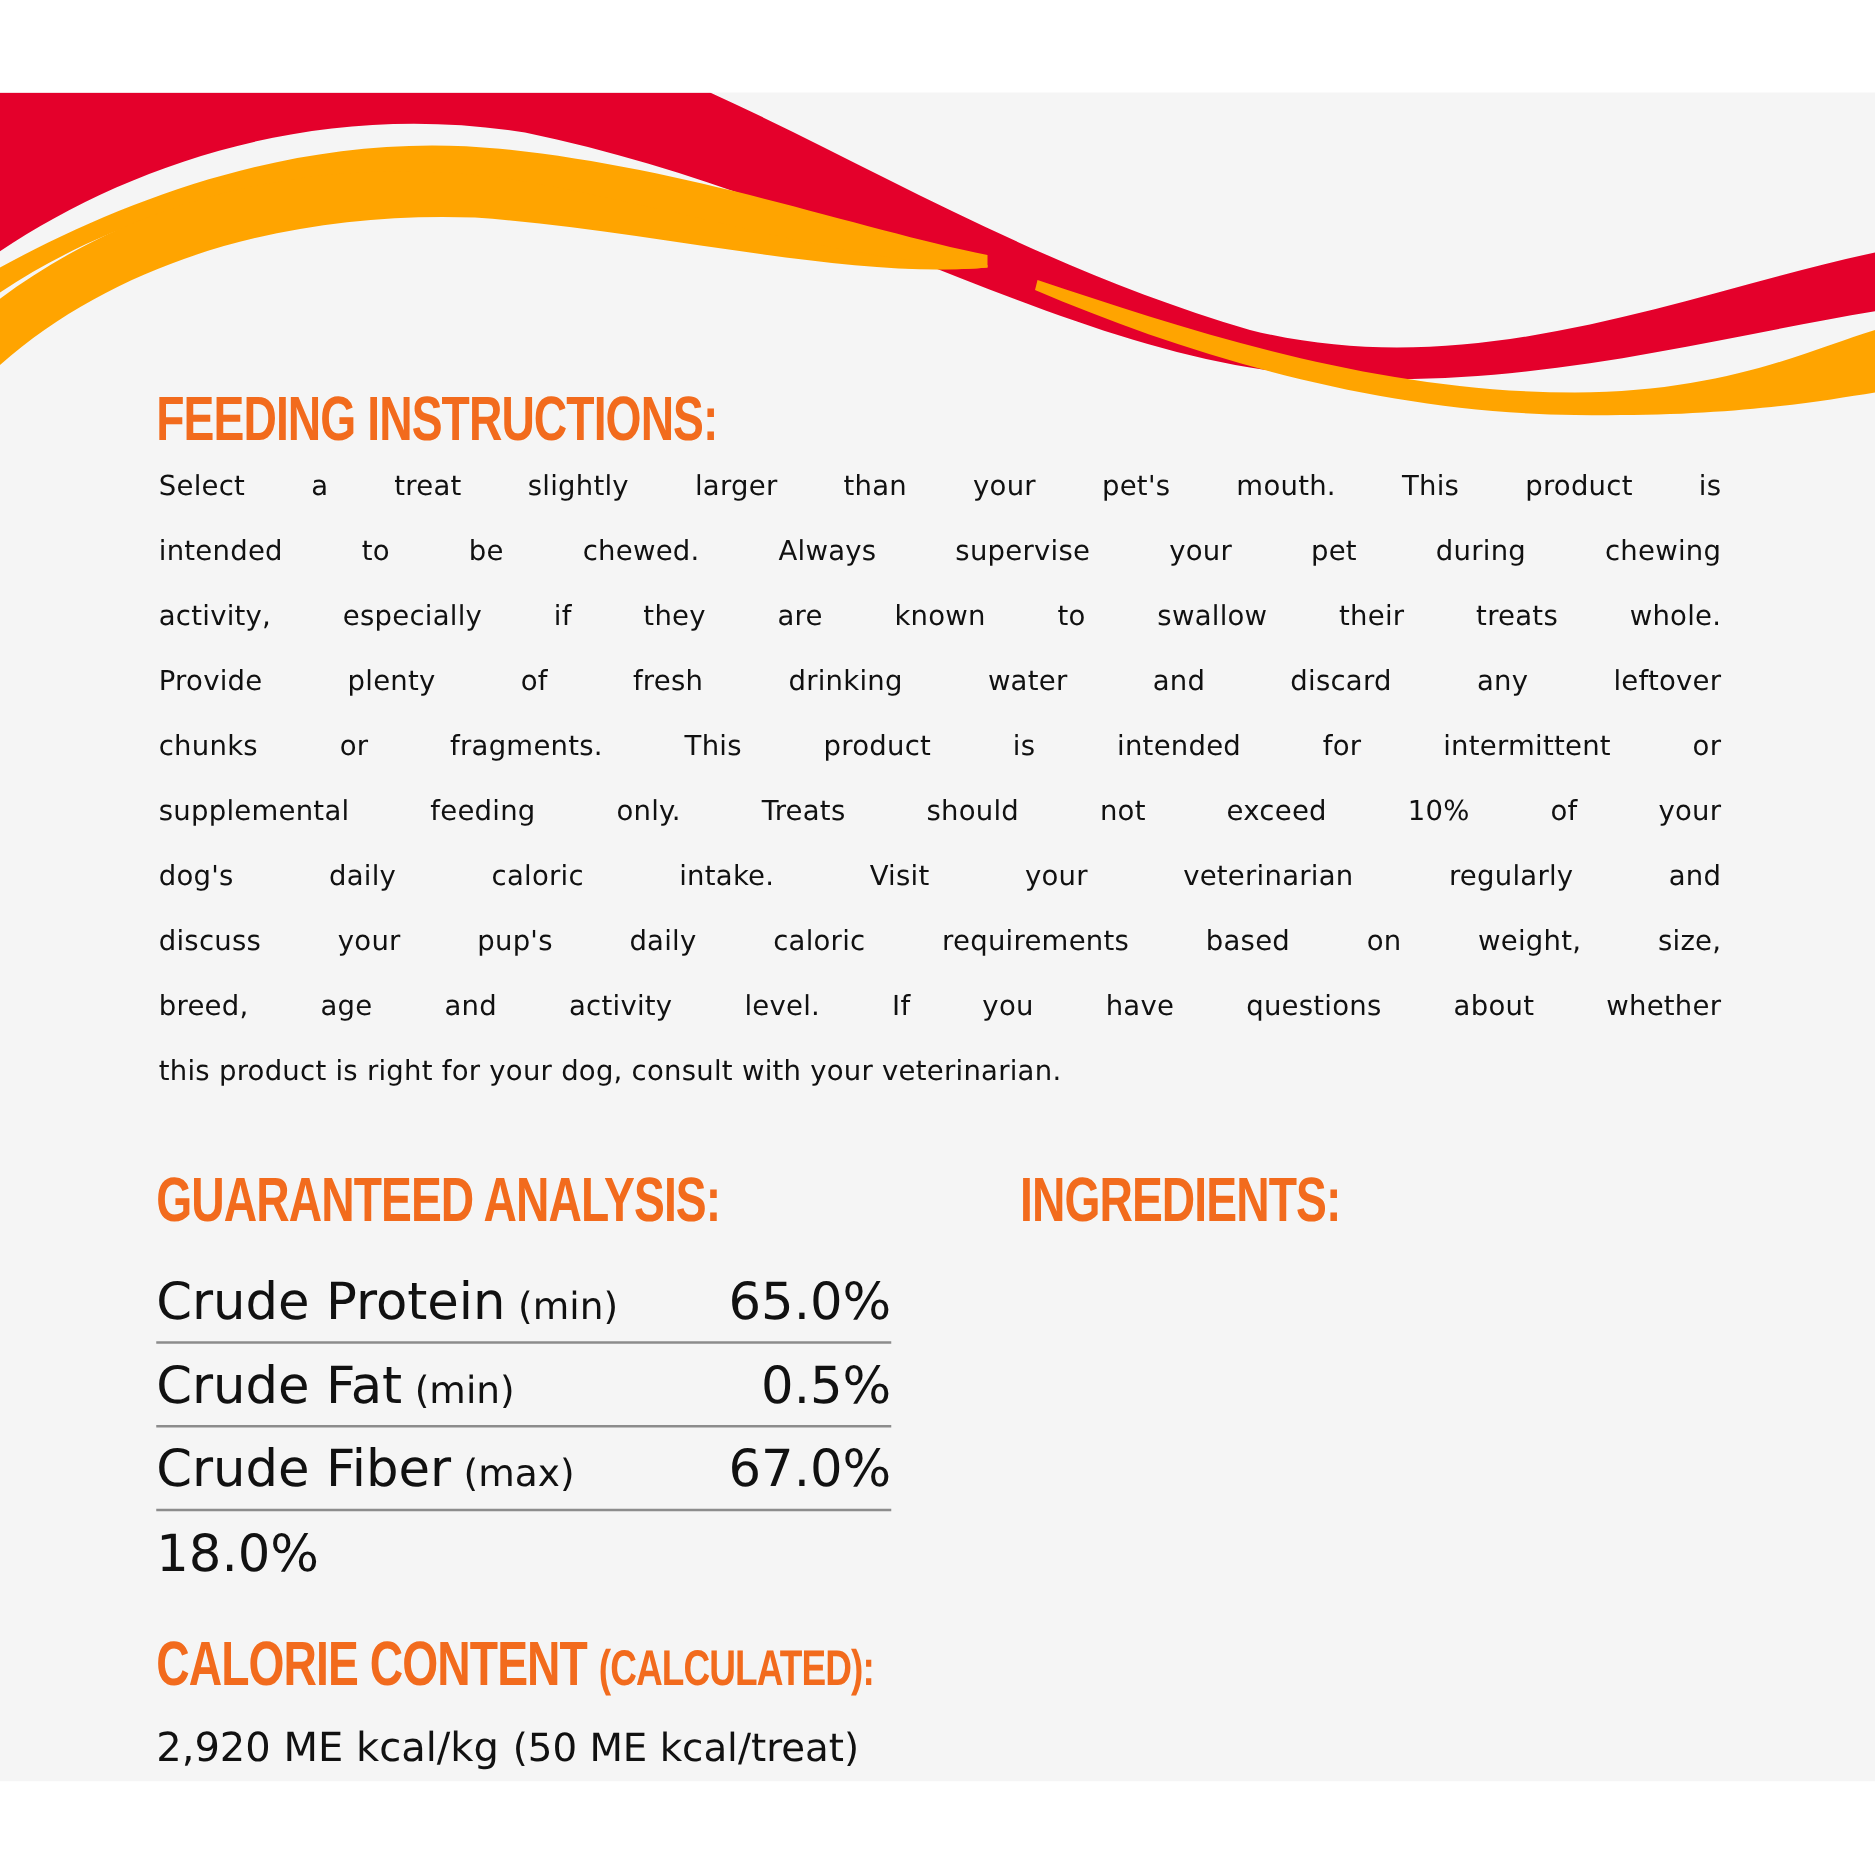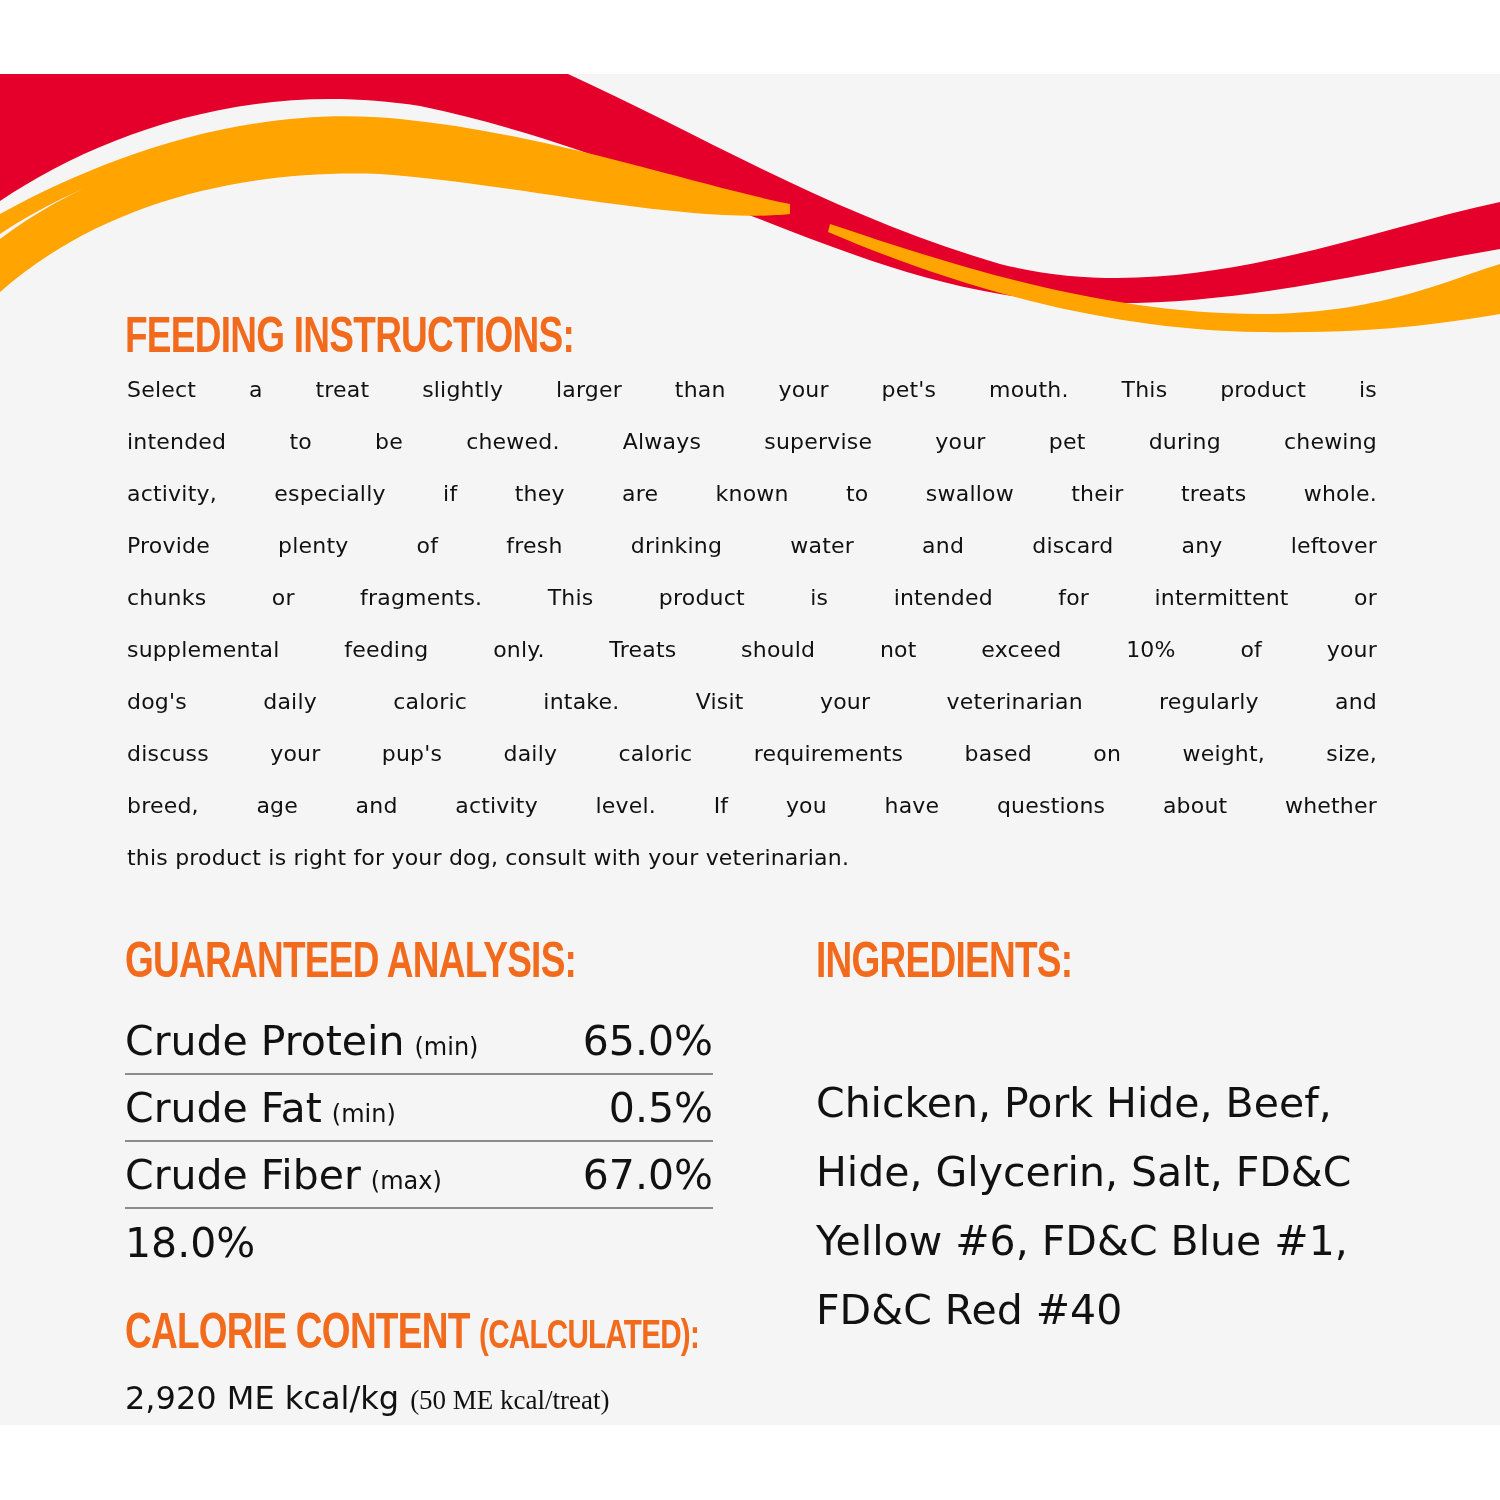--- a/index.html
+++ b/index.html
@@ -12,27 +12,27 @@
   .h-ing { left:816px; top:857px; font-size:50px; }
   .h-cal { left:125px; top:1228px; font-size:50px; }
   .h-cal .sub { font-size:40px; font-weight:bold; }
   .para { position:absolute; left:127px; top:290px; width:1250px; font-size:22px; line-height:52px; letter-spacing:0.2px; }
   .para .ln { display:block; text-align:justify; text-align-last:justify; height:52px; white-space:nowrap; }
   .para .ln.last { text-align-last:left; }
   .ga-table { position:absolute; left:125px; top:934px; width:588px; }
   .ga-row { height:67px; border-bottom:2px solid #8c8c8c; display:flex; justify-content:space-between; align-items:center; box-sizing:border-box; }
   .ga-row:last-child { border-bottom:none; }
   .ga-name { font-size:41px; }
-  .ga-qual { font-size:24px; margin-left:10px; }
+  .ga-qual { font-size:30px; margin-left:10px; }
   .ga-val { font-size:41px;text-align:center; }
   .ingredients { position:absolute; left:816px; top:995px; width:560px; font-size:41px; line-height:69px; }
   .ingredients .ln { display:block; white-space:nowrap; }
   .cal-line { position:absolute; left:125px; top:1305px; white-space:nowrap; }
   .cal-main { font-size:32px; }
-  .cal-sub { font-size:27px; margin-left:6px;font-family:Liberation Serif, serif; }
+  .cal-sub { font-size:31px; margin-left:6px; }
 </style>
 </head>
 <body>
 
 <div class="panel">
   <svg class="swoosh" viewBox="0 0 1500 260" preserveAspectRatio="none">
 
     <path d="M0,0 L568,0 C700,60 830,140 1000,190 C1180,235 1350,160 1500,128 L1500,175 C1350,200 1180,250 1000,220 C820,190 650,80 420,32 C250,5 100,60 0,127 Z" fill="#e4002b"></path>
 
     <path d="M0,160 C120,80 260,60 380,80 C520,105 680,150 790,140 L790,130 C690,110 550,60 400,45 C250,30 110,80 0,140 Z" fill="#ffa400"></path>
@@ -70,26 +70,20 @@
     <div class="ga-row">
       <span><span class="ga-name">Crude Fiber</span><span class="ga-qual">(max)</span></span>
       <span class="ga-val">67.0%</span>
     </div>
     <div class="ga-row">
       <span class="ga-val">18.0%</span>
     </div>
   </div>
 
   <div class="heading h-ing">INGREDIENTS:</div>
-  <div class="ingredients">
-    <span class="ln">Chicken, Pork Hide, Beef,</span>
-    <span class="ln">Hide, Glycerin, Salt, FD&amp;C</span>
-    <span class="ln">Yellow #6, FD&amp;C Blue #1,</span>
-    <span class="ln">FD&amp;C Red #40</span>
-  </div>
 
   <div class="heading h-cal">
     <span>CALORIE CONTENT</span>
     <span class="sub">(CALCULATED):</span>
   </div>
   <div class="cal-line">
     <span class="cal-main">2,920 ME kcal/kg</span>
     <span class="cal-sub">(50 ME kcal/treat)</span>
   </div>
 </div>

